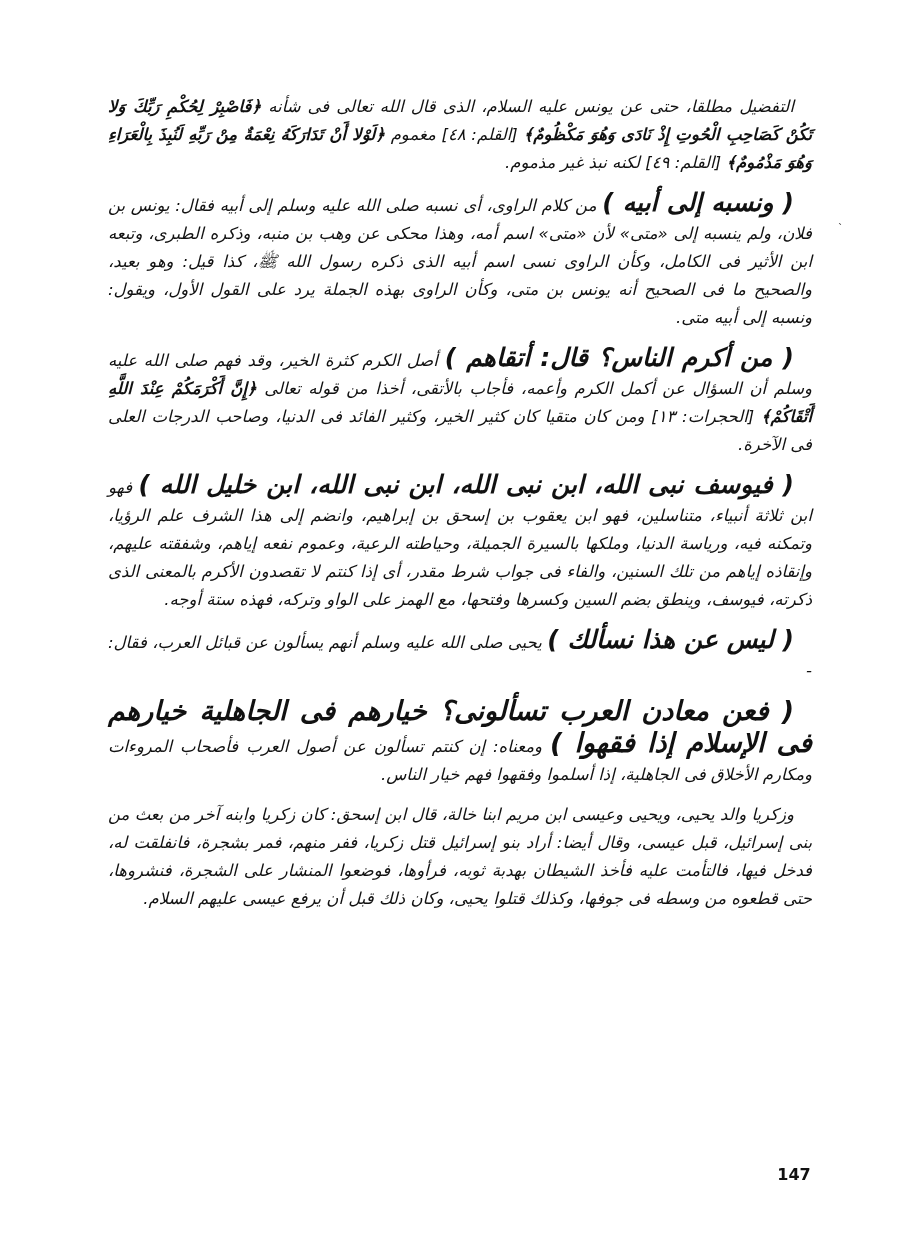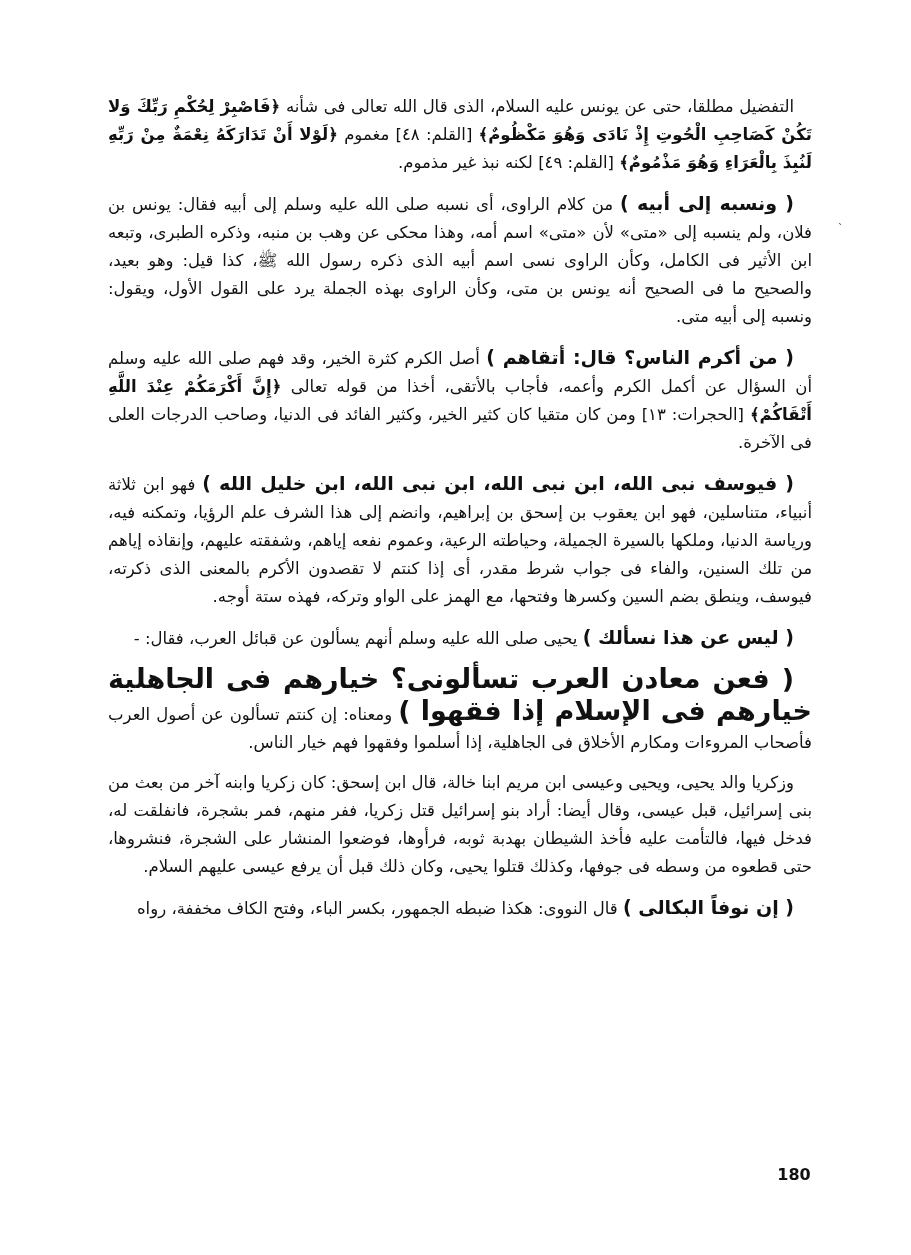--- a/index.html
+++ b/index.html
@@ -5,23 +5,23 @@
     html, body { margin: 0; padding: 0; background: #ffffff; }
     body {
       width: 911px; height: 1255px; position: relative; overflow: hidden;
       font-family: "DejaVu Sans", sans-serif; color: #111;
     }
     .page {
       position: absolute; top: 93px; left: 108px; width: 704px;
       direction: rtl; text-align: justify;
       font-size: 16.5px; line-height: 28px;
     }
-    .para { margin: 0 0 12px 0; }
+    .para { margin: 0 0 12px 0; font-style: italic; }
     .para.indent { text-indent: 18px; }
-    .head { font-weight: bold; font-size: 19px; }
+    .head { font-weight: bold; font-size: 25px; }
     .head.big { font-size: 27px; }
     .quran { font-weight: bold; }
     .page-number {
       position: absolute; top: 1165px; left: 774px; width: 40px; text-align: center;
       font-size: 16px; font-weight: bold; direction: rtl;
     }
     .margin-mark {
       position: absolute; top: 223px; left: 838px; font-size: 10px; color: #333;
     }
   </style>
@@ -29,16 +29,15 @@
 <body>
 
 <div class="page" id="page">
     <p class="para indent"><span>التفضيل مطلقا، حتى عن يونس عليه السلام، الذى قال الله تعالى فى شأنه </span><span class="quran">﴿فَاصْبِرْ لِحُكْمِ رَبِّكَ وَلا تَكُنْ كَصَاحِبِ الْحُوتِ إِذْ نَادَى وَهُوَ مَكْظُومٌ﴾</span><span> [القلم: ٤٨] مغموم </span><span class="quran">﴿لَوْلا أَنْ تَدَارَكَهُ نِعْمَةٌ مِنْ رَبِّهِ لَنُبِذَ بِالْعَرَاءِ وَهُوَ مَذْمُومٌ﴾</span><span> [القلم: ٤٩] لكنه نبذ غير مذموم.</span></p>
     <p class="para indent"><span class="head">( ونسبه إلى أبيه )</span><span> من كلام الراوى، أى نسبه صلى الله عليه وسلم إلى أبيه فقال: يونس بن فلان، ولم ينسبه إلى «متى» لأن «متى» اسم أمه، وهذا محكى عن وهب بن منبه، وذكره الطبرى، وتبعه ابن الأثير فى الكامل، وكأن الراوى نسى اسم أبيه الذى ذكره رسول الله ﷺ، كذا قيل: وهو بعيد، والصحيح ما فى الصحيح أنه يونس بن متى، وكأن الراوى بهذه الجملة يرد على القول الأول، ويقول: ونسبه إلى أبيه متى.</span></p>
     <p class="para indent"><span class="head">( من أكرم الناس؟ قال: أتقاهم )</span><span> أصل الكرم كثرة الخير، وقد فهم صلى الله عليه وسلم أن السؤال عن أكمل الكرم وأعمه، فأجاب بالأتقى، أخذا من قوله تعالى </span><span class="quran">﴿إِنَّ أَكْرَمَكُمْ عِنْدَ اللَّهِ أَتْقَاكُمْ﴾</span><span> [الحجرات: ١٣] ومن كان متقيا كان كثير الخير، وكثير الفائد فى الدنيا، وصاحب الدرجات العلى فى الآخرة.</span></p>
     <p class="para indent"><span class="head">( فيوسف نبى الله، ابن نبى الله، ابن نبى الله، ابن خليل الله )</span><span> فهو ابن ثلاثة أنبياء، متناسلين، فهو ابن يعقوب بن إسحق بن إبراهيم، وانضم إلى هذا الشرف علم الرؤيا، وتمكنه فيه، ورياسة الدنيا، وملكها بالسيرة الجميلة، وحياطته الرعية، وعموم نفعه إياهم، وشفقته عليهم، وإنقاذه إياهم من تلك السنين، والفاء فى جواب شرط مقدر، أى إذا كنتم لا تقصدون الأكرم بالمعنى الذى ذكرته، فيوسف، وينطق بضم السين وكسرها وفتحها، مع الهمز على الواو وتركه، فهذه ستة أوجه.</span></p>
     <p class="para indent"><span class="head">( ليس عن هذا نسألك )</span><span> يحيى صلى الله عليه وسلم أنهم يسألون عن قبائل العرب، فقال: -</span></p>
     <p class="para indent"><span class="head big">( فعن معادن العرب تسألونى؟ خيارهم فى الجاهلية خيارهم فى الإسلام إذا فقهوا )</span><span> ومعناه: إن كنتم تسألون عن أصول العرب فأصحاب المروءات ومكارم الأخلاق فى الجاهلية، إذا أسلموا وفقهوا فهم خيار الناس.</span></p>
     <p class="para indent"><span>وزكريا والد يحيى، ويحيى وعيسى ابن مريم ابنا خالة، قال ابن إسحق: كان زكريا وابنه آخر من بعث من بنى إسرائيل، قبل عيسى، وقال أيضا: أراد بنو إسرائيل قتل زكريا، ففر منهم، فمر بشجرة، فانفلقت له، فدخل فيها، فالتأمت عليه فأخذ الشيطان بهدبة ثوبه، فرأوها، فوضعوا المنشار على الشجرة، فنشروها، حتى قطعوه من وسطه فى جوفها، وكذلك قتلوا يحيى، وكان ذلك قبل أن يرفع عيسى عليهم السلام.</span></p>
-    <p class="para indent"><span class="head">( إن نوفاً البكالى )</span><span> قال النووى: هكذا ضبطه الجمهور، بكسر الباء، وفتح الكاف مخففة، رواه</span></p>
   </div>
 <div class="margin-mark">`</div>
-<div class="page-number">180</div>
+<div class="page-number">147</div>
 
 </body></html>

